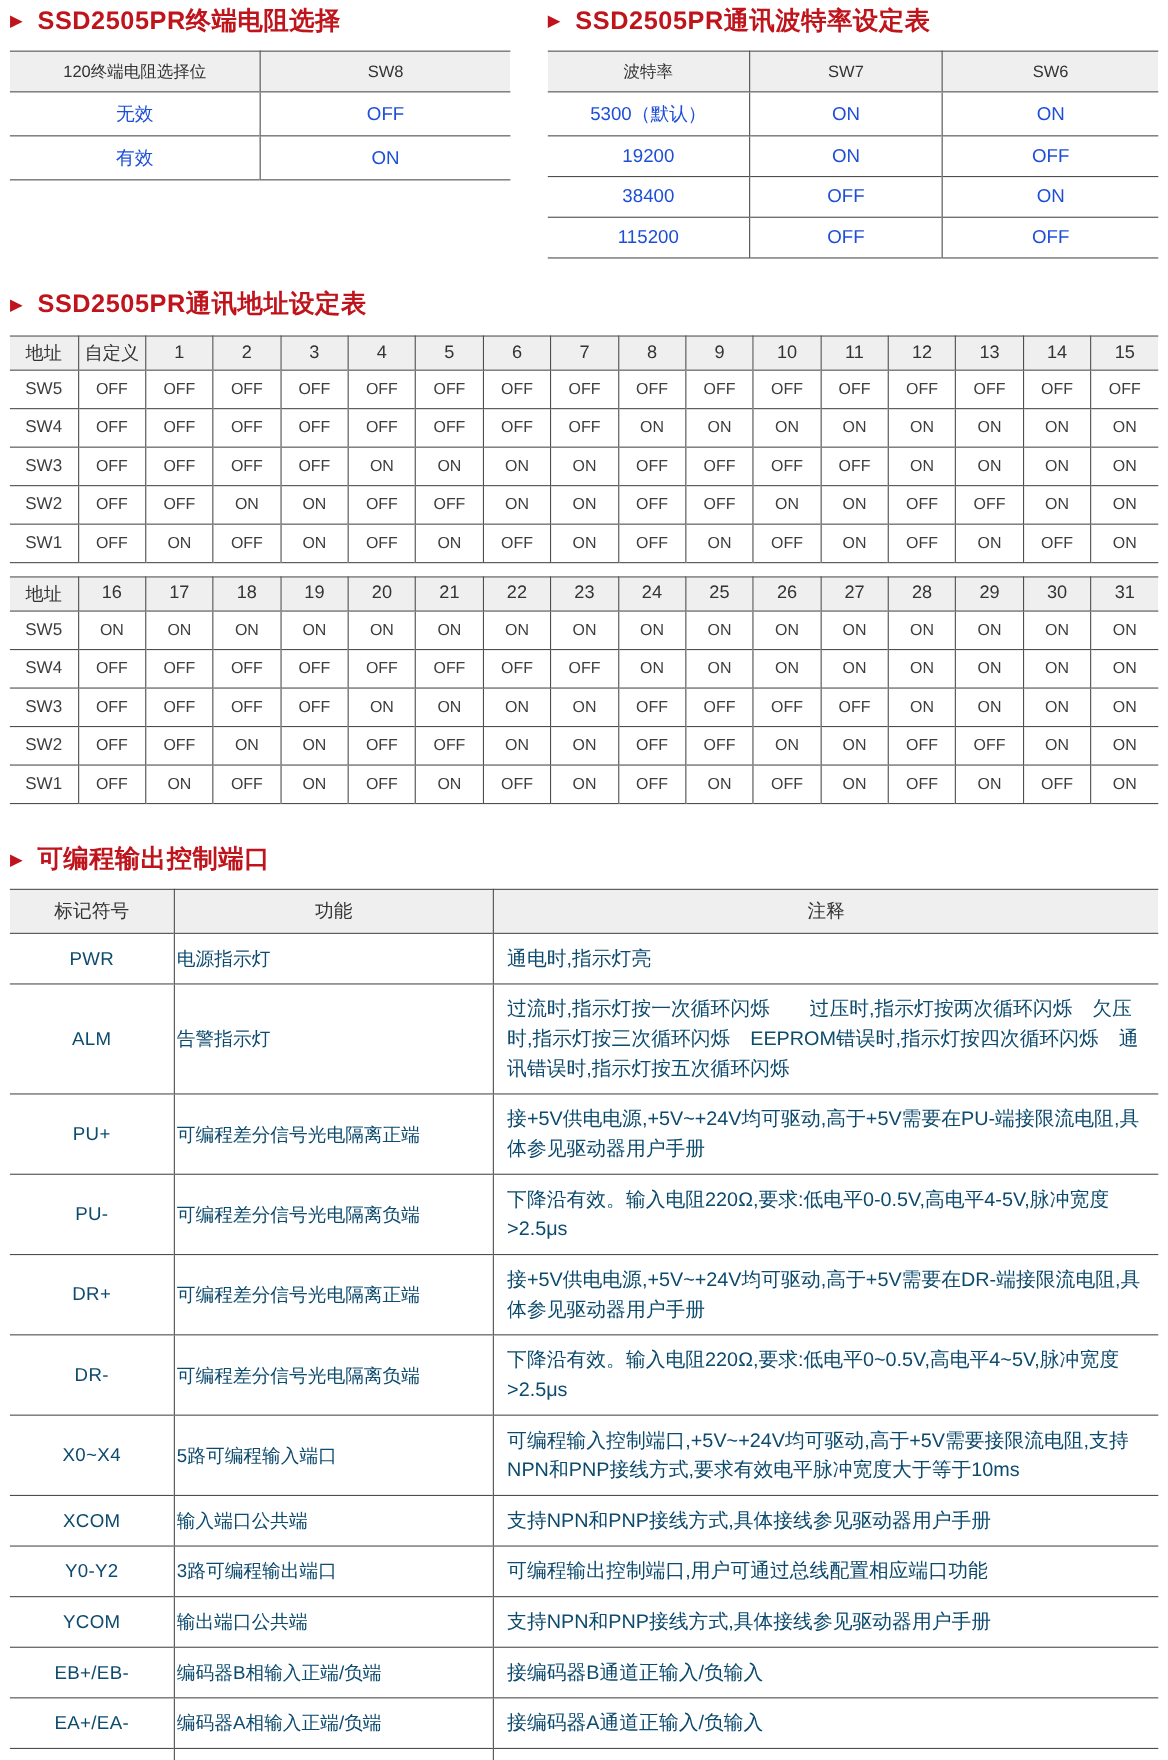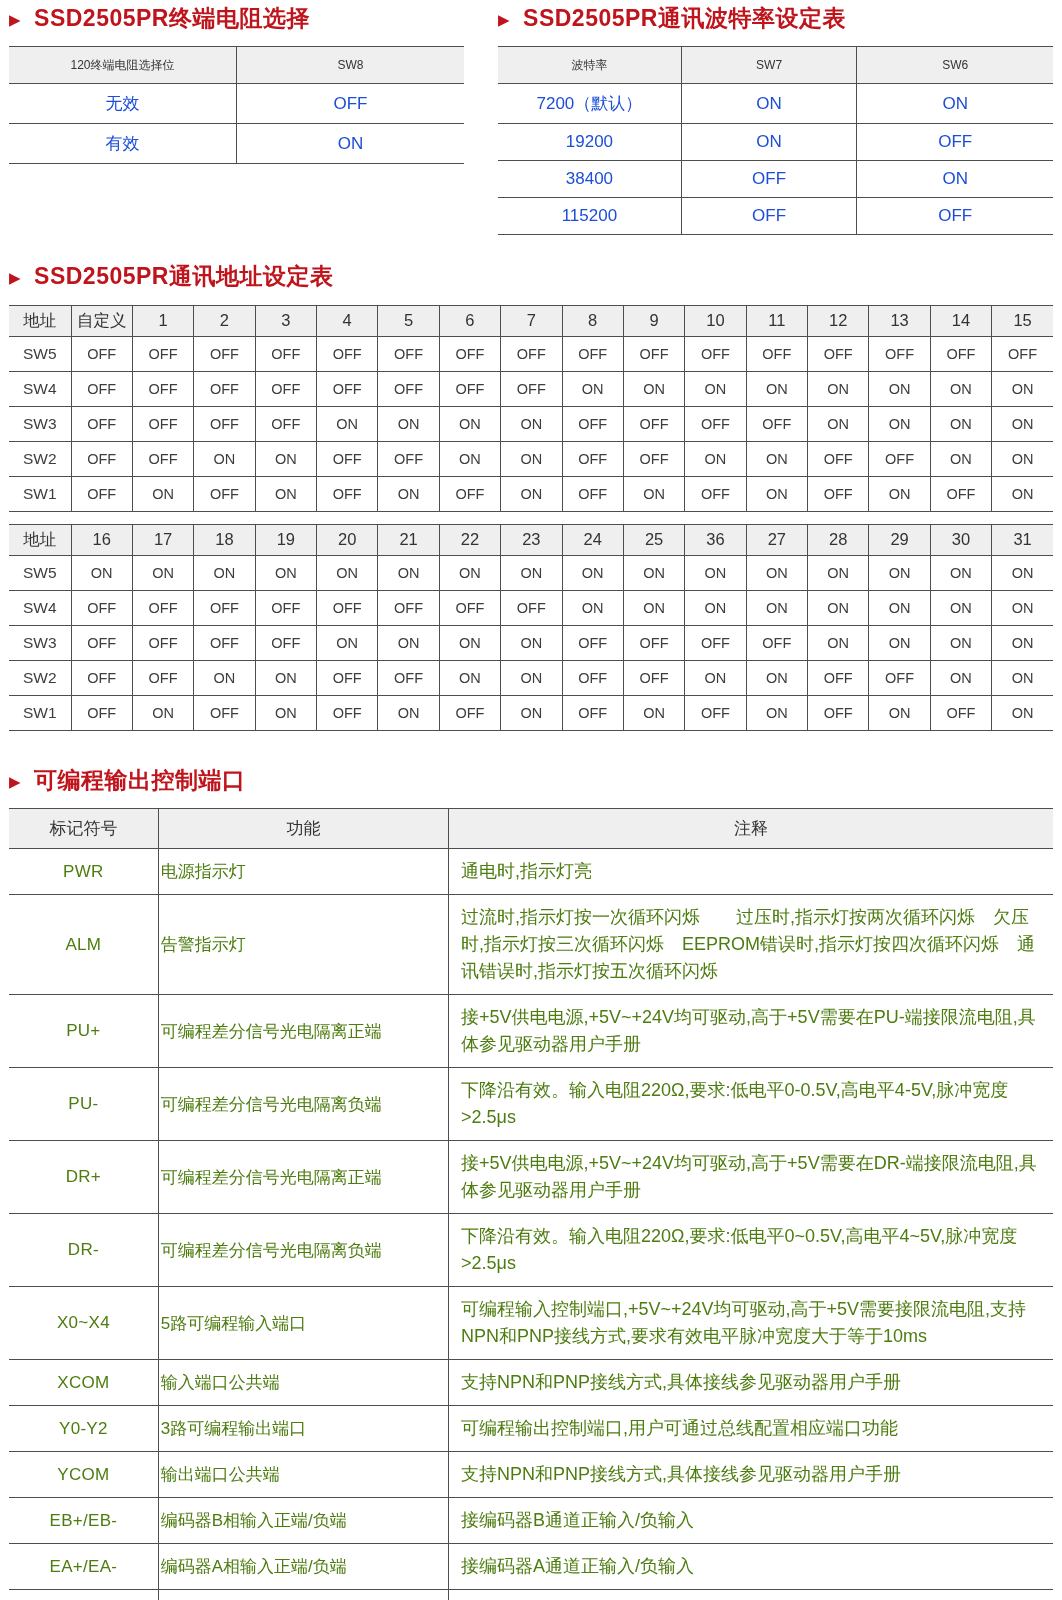--- a/index.html
+++ b/index.html
@@ -32,37 +32,37 @@
     font-size:16px;color:#333;padding:6px 4px;
     overflow:hidden;
   }
   th:not(:last-child),td:not(:last-child){border-right:1px solid var(--border);}
   th{background:var(--hdr);font-weight:normal;}
 
   
   .top-row{display:flex;gap:34px;align-items:flex-start;margin-top:2px;}
   .sec-terminal{width:455px;flex:0 0 455px;}
   .sec-baud{flex:1;}
-  .small-table th{font-size:12px;padding:5px 4px;height:26px;}
+  .small-table th{font-size:15px;padding:5px 4px;height:26px;}
   .small-table td{font-size:17px;padding:8px 4px;color:#1d4ed8;}
   .baud-table th:nth-child(1){width:31.5%;}
   .baud-table th:nth-child(2){width:30%;}
 
   
   .sec-address{margin-top:28px;}
   .addr-table th{font-size:16.5px;padding:4px 1px;}
   .addr-table td{font-size:14.5px;padding:8px 1px;color:#3d3d3d;}
   .addr-table th:first-child{width:5.7%;}
   .addr-table td:first-child{font-size:15.5px;}
   .addr-gap{height:12px;}
 
   
   .sec-pins{margin-top:36px;}
   .pins-table th{font-size:17px;padding:8px 20px;}
-  .pins-table td{font-size:17px;padding:10px 6px;color:#4d7c0f;}
+  .pins-table td{font-size:17px;padding:10px 6px;color:#0c4a6e;}
   .pins-table td:first-child{border-right:1px solid var(--border);white-space:pre;letter-spacing:.3px;}
   .pins-table td:nth-child(2){text-align:left;padding-left:2px;}
   .pins-table td:nth-child(3){text-align:left;padding:9px 12px;font-size:18px;line-height:1.5;}
   .diagram-cell{padding:6px 0 6px 120px !important;}
 </style>
 </head>
 <body>
 
 <div class="page">
 
@@ -101,21 +101,21 @@
       <table class="small-table baud-table">
           <thead>
             <tr>
               <th>波特率</th>
               <th>SW7</th>
               <th>SW6</th>
             </tr>
           </thead>
           <tbody>
             <tr>
-              <td>7200（默认）</td>
+              <td>5300（默认）</td>
               <td>ON</td>
               <td>ON</td>
             </tr>
             <tr>
               <td>19200</td>
               <td>ON</td>
               <td>OFF</td>
             </tr>
             <tr>
               <td>38400</td>
@@ -266,21 +266,21 @@
             <th>16</th>
             <th>17</th>
             <th>18</th>
             <th>19</th>
             <th>20</th>
             <th>21</th>
             <th>22</th>
             <th>23</th>
             <th>24</th>
             <th>25</th>
-            <th>36</th>
+            <th>26</th>
             <th>27</th>
             <th>28</th>
             <th>29</th>
             <th>30</th>
             <th>31</th>
           </tr>
         </thead>
         <tbody>
           <tr>
             <td>SW5</td>

